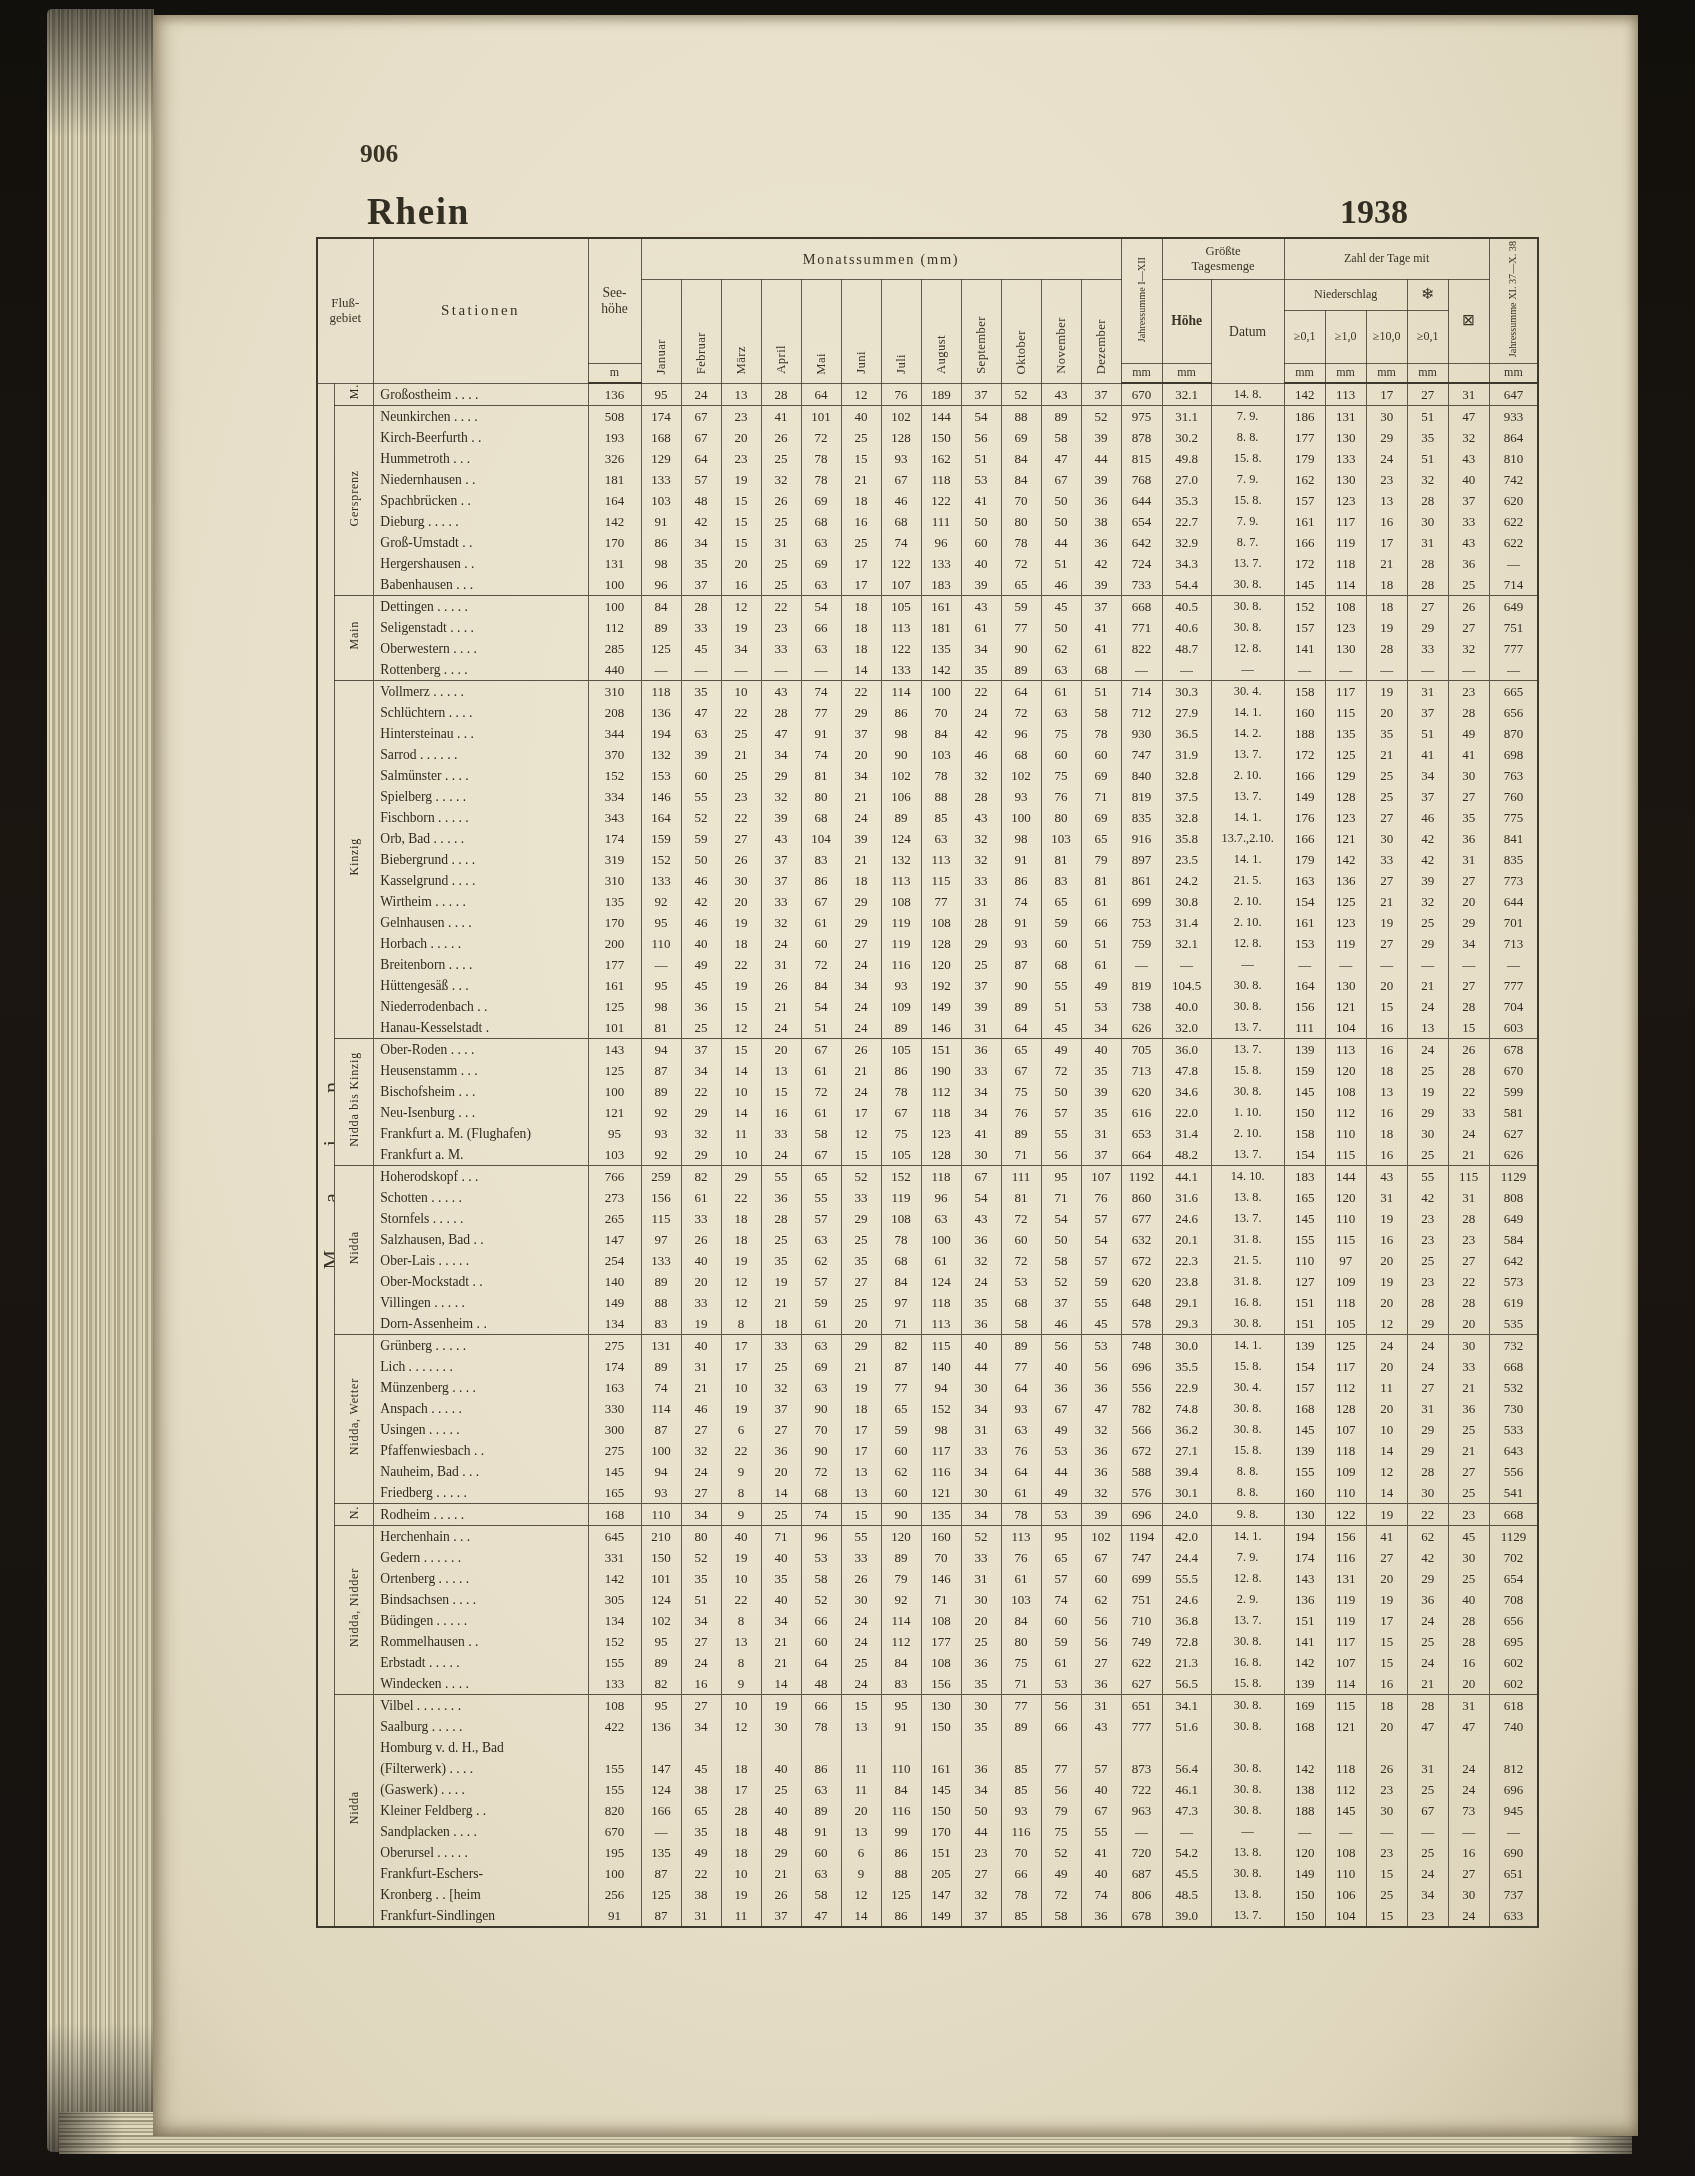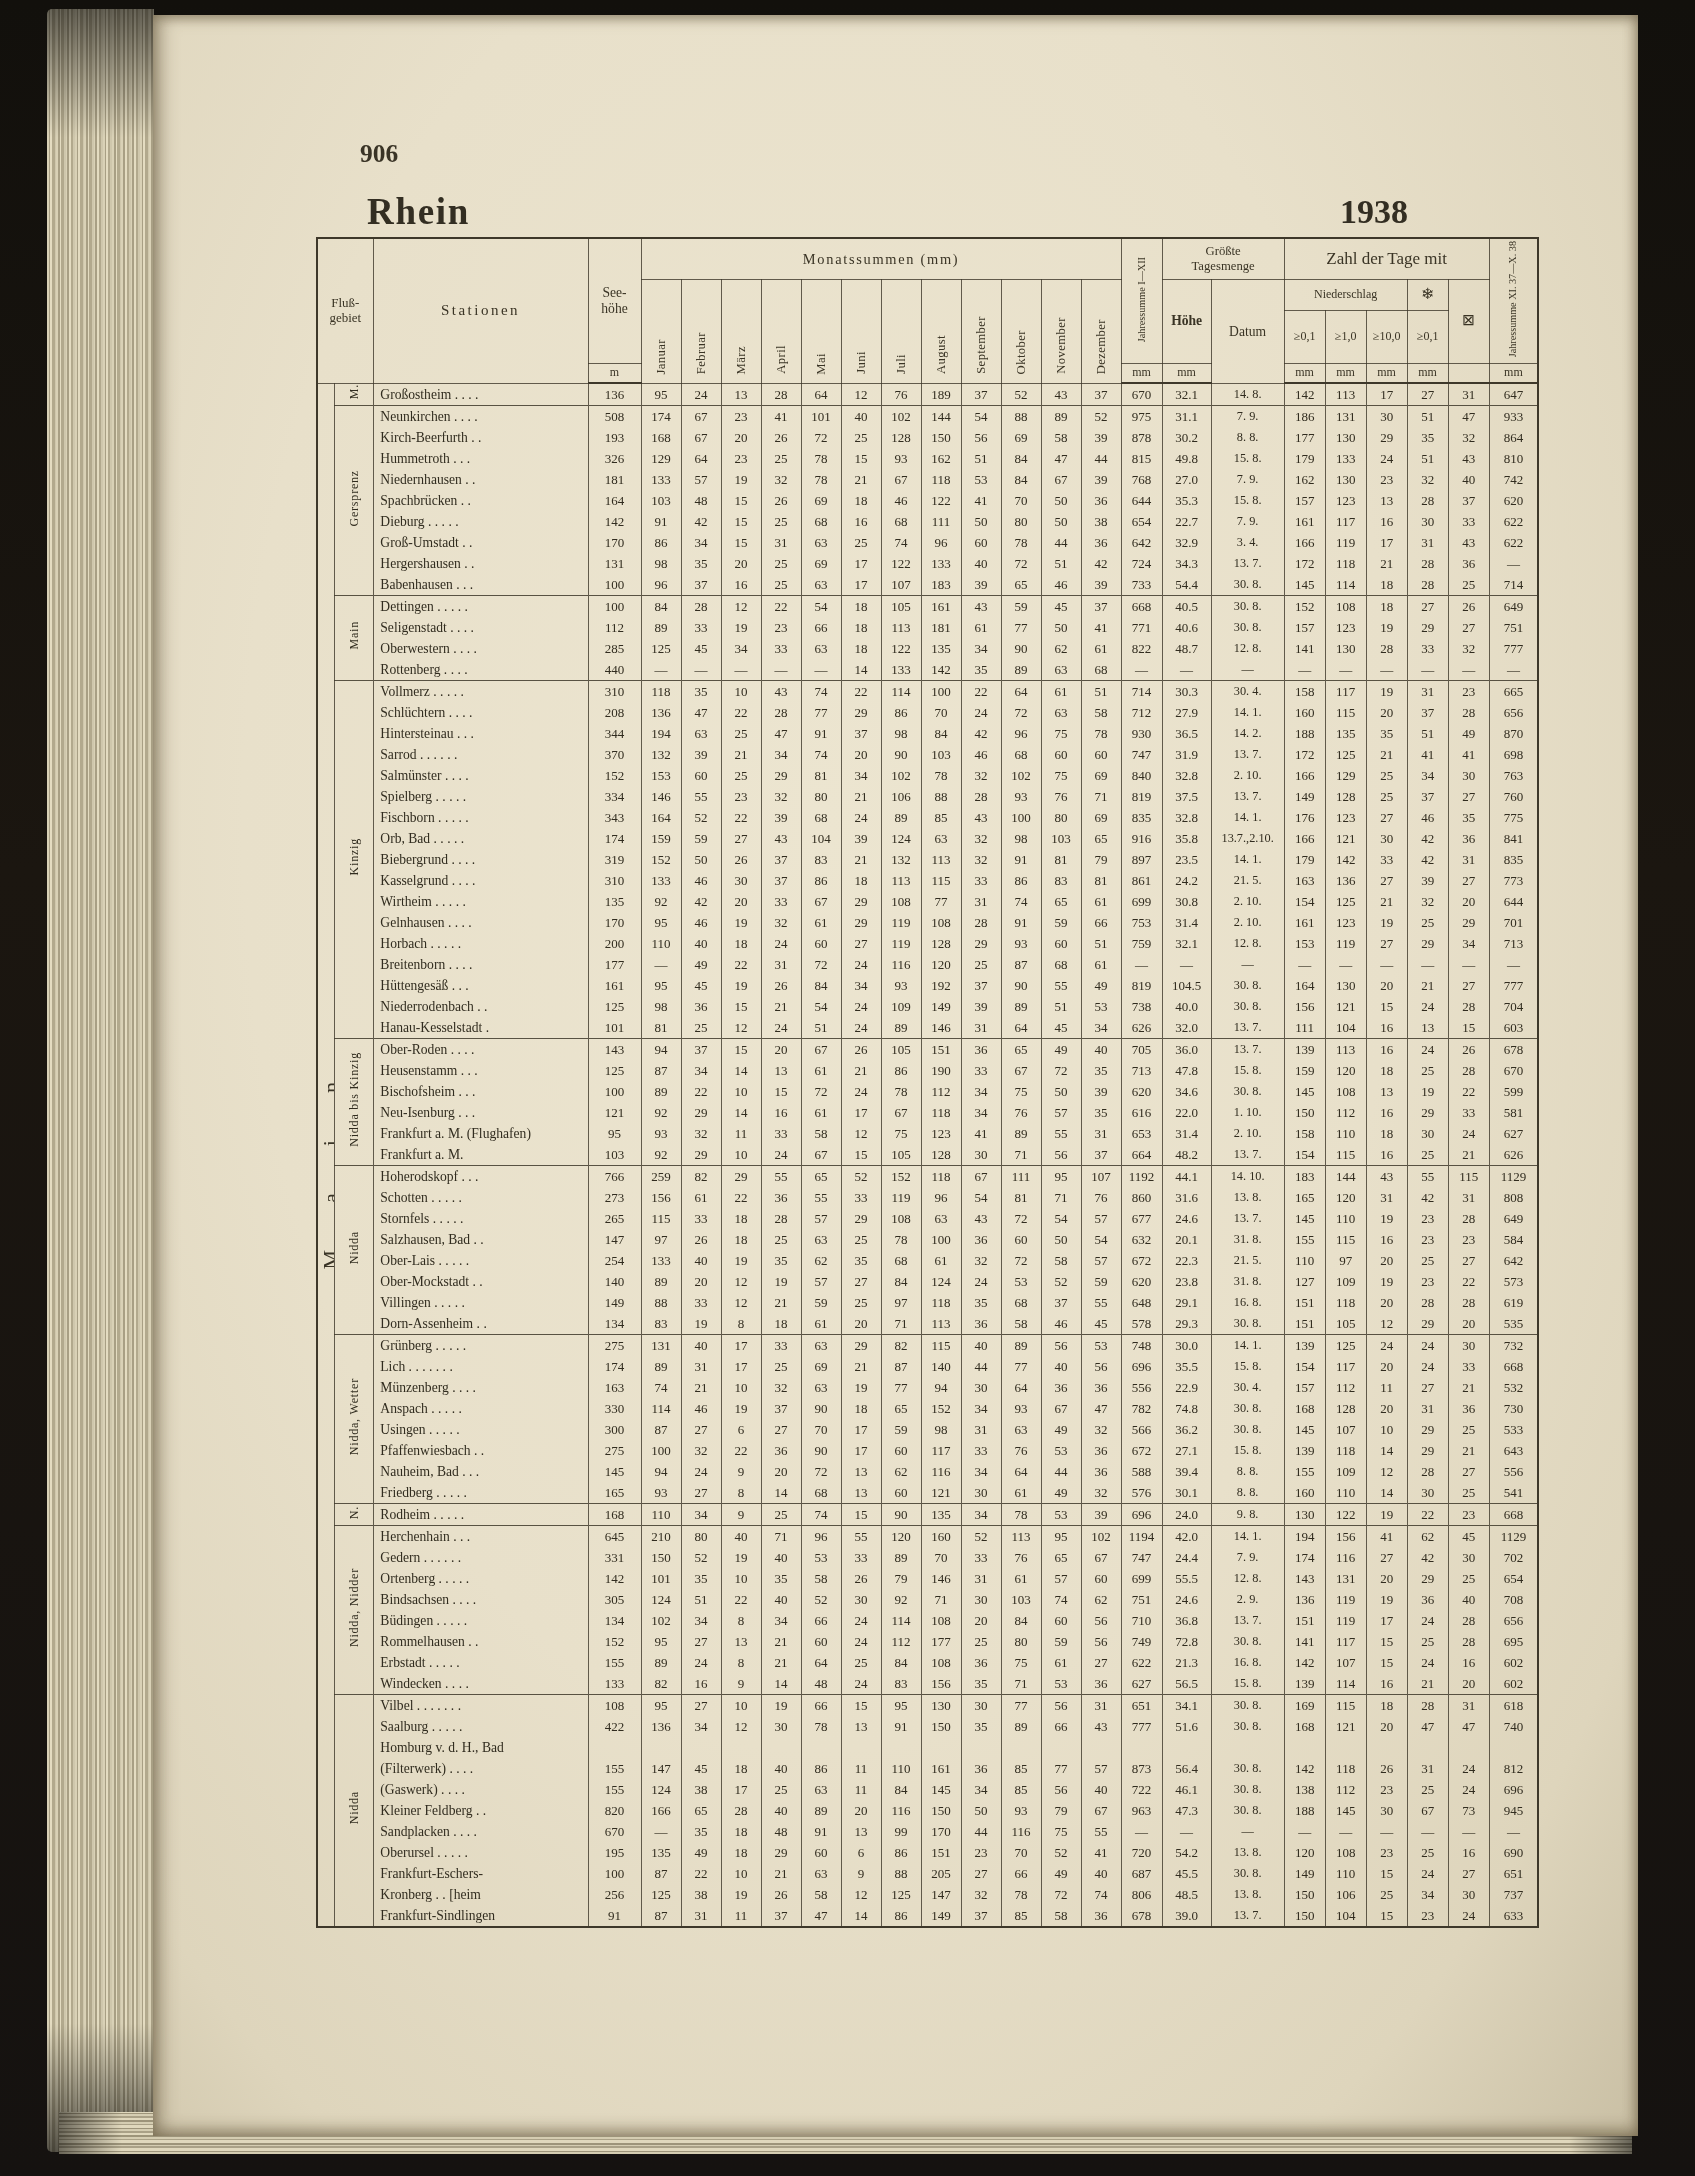--- a/index.html
+++ b/index.html
@@ -32,21 +32,21 @@
 
   thead th { border:0.8px solid rgba(62,56,42,.8); font-weight:normal; font-size:13.6px; line-height:1.15;
              color:#3a3425; vertical-align:middle; padding:1.7px; }
   tr.hr1 { height:41px; } tr.hr2 { height:30.5px; } tr.hr3 { height:53px; } tr.hr4 { height:20.3px; }
   tr.hr4 th { border-bottom:2.5px double #3e382a; font-size:12px; }
   .c-fluss { white-space:pre-line; font-size:13px; }
   .c-station { font-size:15px; letter-spacing:2.5px; }
   .c-see { white-space:pre-line; font-size:13.6px; }
   .c-monats { font-size:14.4px; letter-spacing:1.7px; }
   .c-gross { white-space:pre-line; font-size:12.7px; }
-  .c-zahl { font-size:17px;margin-top:20px; }
+  .c-zahl { font-size:12px;margin-top:20px; }
   .c-hoehe { font-weight:bold; font-size:13.6px; }
   .c-datum { font-size:13.6px; }
   .c-nieder { font-size:12px; }
   .c-snow, .c-box { font-size:15.3px; font-family:"DejaVu Sans",sans-serif; }
   .c-month { vertical-align:bottom; padding-bottom:5.1px; }
   .c-thresh { font-size:12px; }
 
   .vert { writing-mode:vertical-rl; transform:rotate(180deg); white-space:nowrap; display:inline-block; line-height:1; }
   .c-month .vert { font-size:12.7px; letter-spacing:0.4px; }
   .c-jsum .vert, .c-jsum2 .vert { font-size:10.2px; }
@@ -343,21 +343,21 @@
             <td class="num">63</td>
             <td class="num">25</td>
             <td class="num">74</td>
             <td class="num">96</td>
             <td class="num">60</td>
             <td class="num">78</td>
             <td class="num">44</td>
             <td class="num">36</td>
             <td class="num">642</td>
             <td class="num">32.9</td>
-            <td class="datum">3. 4.</td>
+            <td class="datum">8. 7.</td>
             <td class="num">166</td>
             <td class="num">119</td>
             <td class="num">17</td>
             <td class="num">31</td>
             <td class="num">43</td>
             <td class="num">622</td>
           </tr>
           <tr>
             <td class="station">Hergershausen . .</td>
             <td class="num">131</td>

